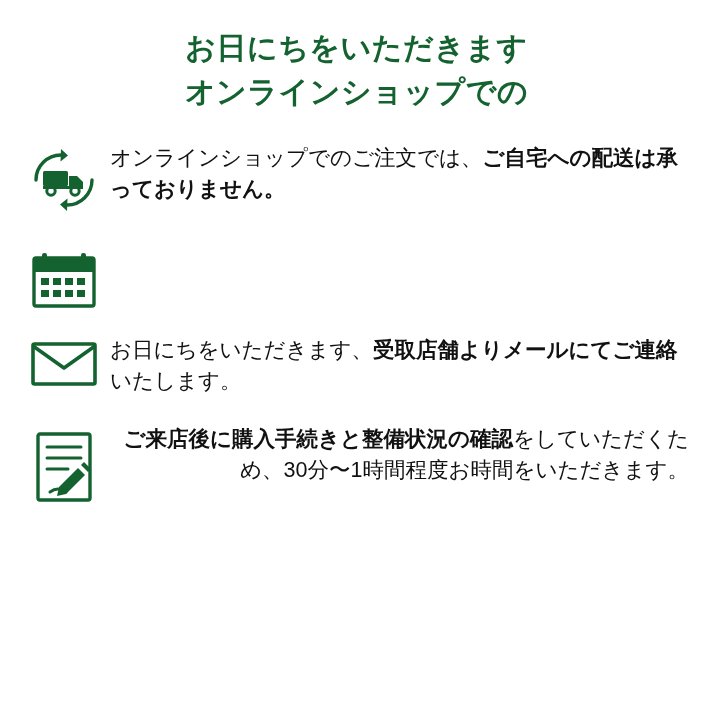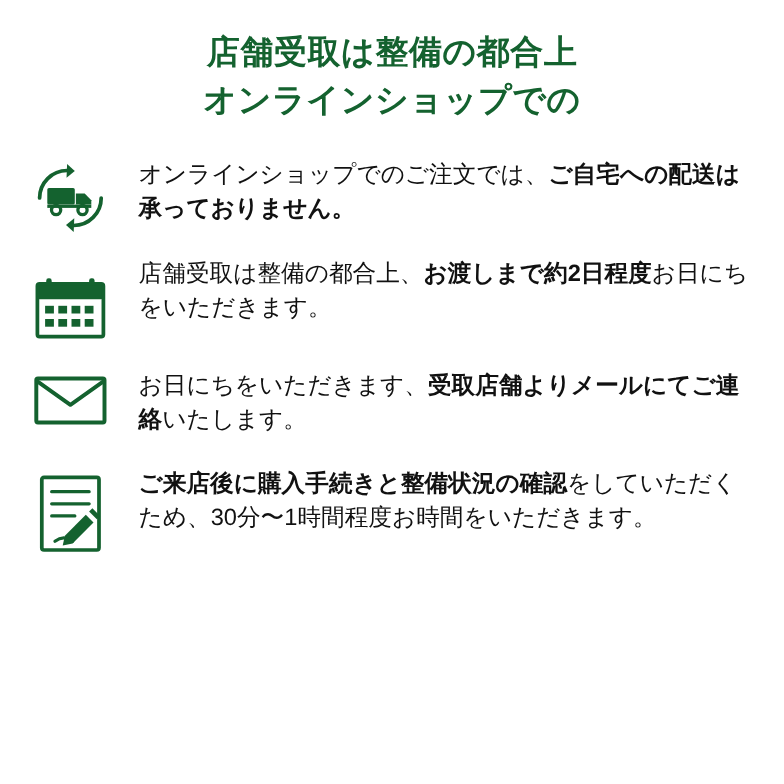--- a/index.html
+++ b/index.html
@@ -32,21 +32,20 @@
     margin: 0 0 30px 0;
   }
   .title .line {
     display: block;
   }
   
   .row {
     display: flex;
     align-items: flex-start;
     margin-bottom: 18px;
-    gap: 16px;
   }
   .icon-cell {
     flex: 0 0 92px;
     display: flex;
     justify-content: center;
     align-items: flex-start;
     padding-top: 4px;
   }
   .text-cell {
     flex: 1 1 auto;
@@ -69,35 +68,35 @@
     margin: 6px 0 0 0;
   }
   .note .indent {
     display: block;
     padding-left: 22px;
   }
   
   .row-delivery { margin-top: 4px; }
   .row-pickup   { margin-top: 20px; }
   .row-mail     { margin-top: 22px; }
-  .row-visit    { margin-top: 26px; }
+  .row-visit    { margin-top: 26px; text-align: right; }
 
   .row-pickup .icon-cell { padding-top: 16px; }
   .row-mail .icon-cell   { padding-top: 2px; }
   .row-visit .icon-cell  { padding-top: 6px; }
 
   svg { display: block; }
 </style>
 </head>
 <body>
 
 <div class="page">
 
   <h1 class="title">
-    <span class="line">店舗受取は整備の都合上</span>
+    <span class="line">お日にちをいただきます</span>
     <span class="line">オンラインショップでの</span>
   </h1>
 
   <div class="row row-delivery">
     <div class="icon-cell">
       <svg width="72" height="66" viewBox="0 0 72 66" aria-hidden="true">
         <g fill="none" stroke="#14622f" stroke-width="3.4">
 
           <path d="M8,33 A25,25 0 0 1 33,8" stroke-linecap="round"></path>
           <path d="M64,33 A25,25 0 0 1 39,58" stroke-linecap="round"></path>
@@ -134,21 +133,20 @@
           <rect x="37" y="29" width="8" height="7"></rect>
           <rect x="49" y="29" width="8" height="7"></rect>
           <rect x="13" y="41" width="8" height="7"></rect>
           <rect x="25" y="41" width="8" height="7"></rect>
           <rect x="37" y="41" width="8" height="7"></rect>
           <rect x="49" y="41" width="8" height="7"></rect>
         </g>
       </svg>
     </div>
     <div class="text-cell">
-      <p class="para"><span>店舗受取は整備の都合上、</span><b>お渡しまで約2日程度</b><span>お日にちをいただきます。</span></p>
     </div>
   </div>
 
   <div class="row row-mail">
     <div class="icon-cell">
       <svg width="72" height="52" viewBox="0 0 72 52" aria-hidden="true">
         <rect x="5" y="7" width="62" height="40" rx="1.5" fill="none" stroke="#14622f" stroke-width="3.6"></rect>
         <path d="M5,9 L36,31 L67,9" fill="none" stroke="#14622f" stroke-width="3.6" stroke-linejoin="round"></path>
       </svg>
     </div>

